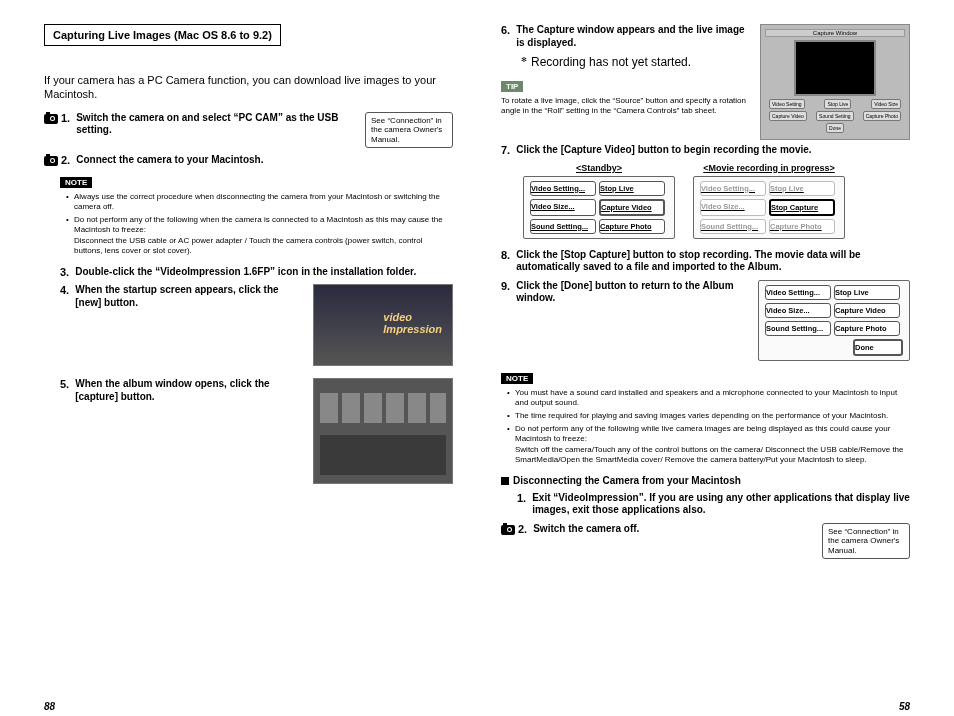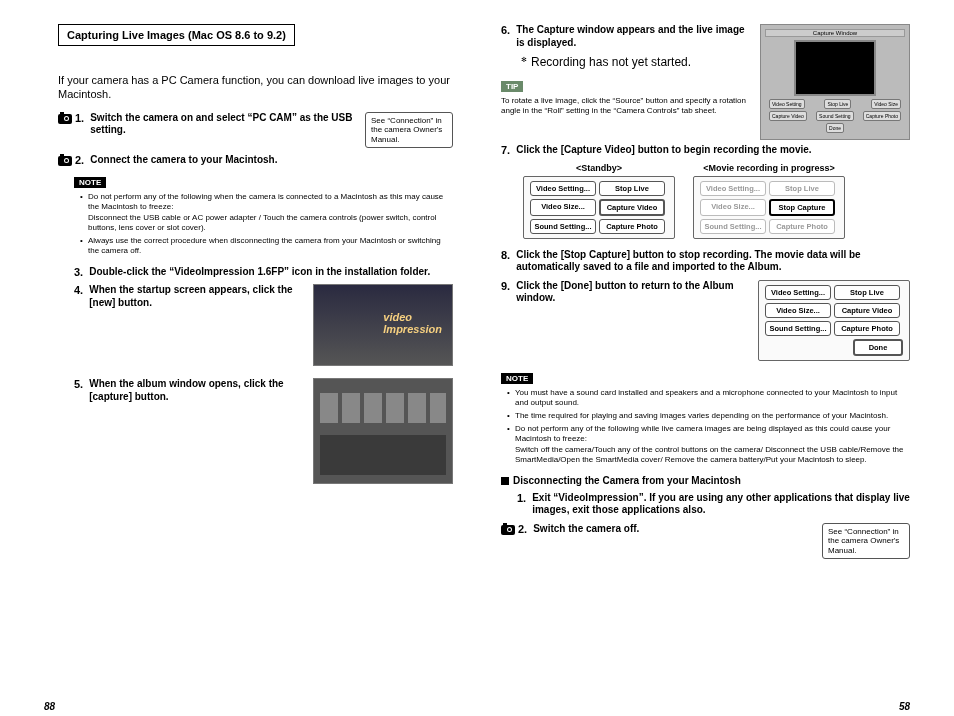--- a/index.html
+++ b/index.html
@@ -11,21 +11,21 @@
     display: flex;
     font-size: 9px;
     color: #000;
   }
   .page {
     width: 477px;
     padding: 24px 34px 20px 34px;
     position: relative;
   }
   .page-right { padding-left: 24px; padding-right: 44px; }
-  .page-left { padding-left: 58px; padding-right: 24px; }
+  .page-left { padding-left: 44px; padding-right: 24px; }
   .page-num {
     position: absolute;
     bottom: 4px;
     font-style: italic;
     font-weight: bold;
     font-size: 10px;
   }
   .page-left .page-num { left: 44px; }
   .page-right .page-num { right: 44px; }
   .sec-title {
@@ -94,26 +94,26 @@
   .tip-content { font-size:8px; line-height:1.3; margin-bottom:8px; }
   .btn-panel {
     border:1px solid #666; border-radius:2px;
     padding:4px 6px; display:inline-flex; flex-wrap:wrap;
     gap:3px; width:152px; background:#fafafa;
   }
   .btn-panel.dim .btn{ color:#999; border-color:#bbb;}
   .btn {
     border:1px solid #555; border-radius:3px;
     font-size:7.5px; font-weight:bold; padding:2px 0;
-    width:66px; text-align:center; background:#fff;
+    width:66px; background:#fff;
   }
   .btn.active { border-width:2px; }
   .btn.small { width:50px; }
   .panel-label { font-size:9px; font-weight:bold; text-align:center; margin-bottom:3px;}
-  .panels-row { display:flex; gap:18px; margin:4px 0 10px 22px;}
+  .panels-row { display:flex; gap:18px; margin:4px 0 10px 22px;text-decoration:underline;}
   .panel-col { display:flex; flex-direction:column; align-items:center;}
   .subhead { font-weight:bold; font-size:10px; margin:6px 0 6px 0;}
   .subhead .sq { display:inline-block; width:8px;height:8px;background:#000;margin-right:4px; vertical-align:middle;}
   .step9-img { display:flex; gap:12px; align-items:flex-start; margin-bottom:8px;}
   .btn-panel.done { width:152px; }
   .btn-panel.done .row2{ display:flex; justify-content:flex-end; width:100%;}
   .step6-row{ display:flex; gap:10px; align-items:flex-start; margin-bottom:4px;}
 </style>
 </head>
 <body>
@@ -130,25 +130,25 @@
   </div>
 
   <div class="step-row">
     <span class="cam-icon"></span>
     <span class="step-num">2.</span>
     <span class="step-text">Connect the camera to your Macintosh.</span>
   </div>
 
   <div class="badge">NOTE</div>
   <ul class="notes">
+    <li>Always use the correct procedure when disconnecting the camera from your Macintosh or switching the camera off.</li>
     <li>
       <span>Do not perform any of the following when the camera is connected to a Macintosh as this may cause the Macintosh to freeze:</span>
       <span class="sub">Disconnect the USB cable or AC power adapter / Touch the camera controls (power switch, control buttons, lens cover or slot cover).</span>
     </li>
-    <li>Always use the correct procedure when disconnecting the camera from your Macintosh or switching the camera off.</li>
   </ul>
 
   <div class="step-row" style="margin-left:16px">
     <span class="step-num">3.</span>
     <span class="step-text">Double-click the “VideoImpression 1.6FP” icon in the installation folder.</span>
   </div>
 
   <div class="stepblock" style="margin-left:16px">
     <div class="left">
         <div class="row">

